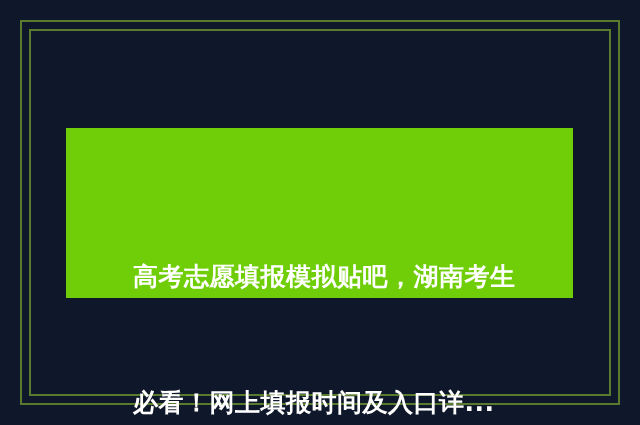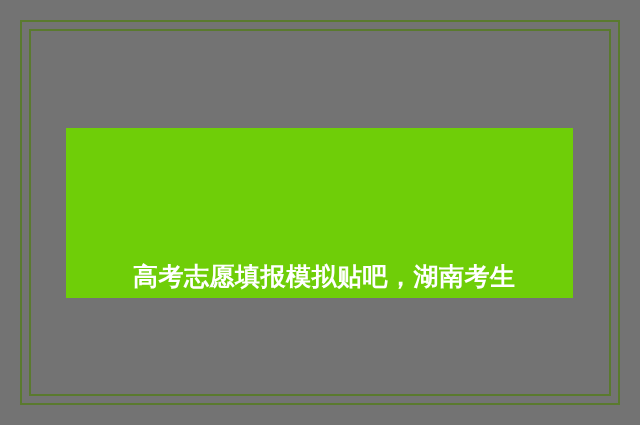--- a/index.html
+++ b/index.html
@@ -11,21 +11,21 @@
     width: 640px;
     height: 425px;
     overflow: hidden;
     font-family: "DejaVu Sans", "Liberation Sans", sans-serif;
   }
 
   #canvas {
     position: relative;
     width: 640px;
     height: 425px;
-    background: #737373;
+    background: #0f172a;
     box-sizing: border-box;
   }
 
   
   #frame-outer {
     position: absolute;
     left: 20px;
     top: 20px;
     width: 600px;
     height: 385px;
@@ -78,15 +78,16 @@
 
 <div id="canvas">
 
   <div id="frame-outer"></div>
   <div id="frame-inner"></div>
 
   <div id="caption-band"></div>
 
   <div id="headline">
     <span class="headline-line">高考志愿填报模拟贴吧，湖南考生</span>
+    <span class="headline-line">必看！网上填报时间及入口详...</span>
   </div>
 
 </div>
 
 </body></html>

